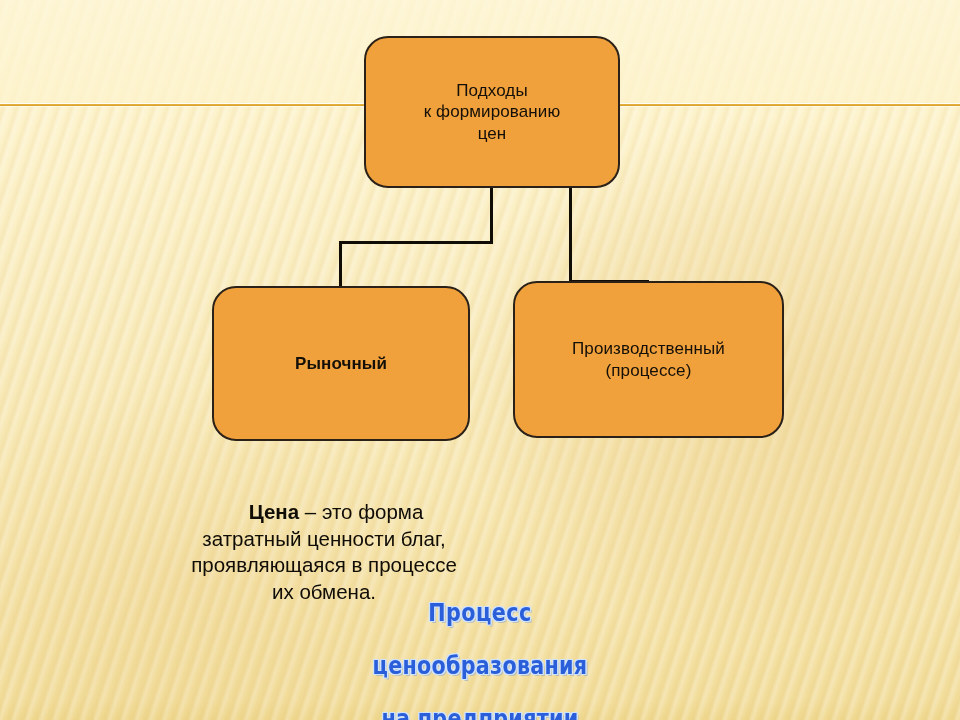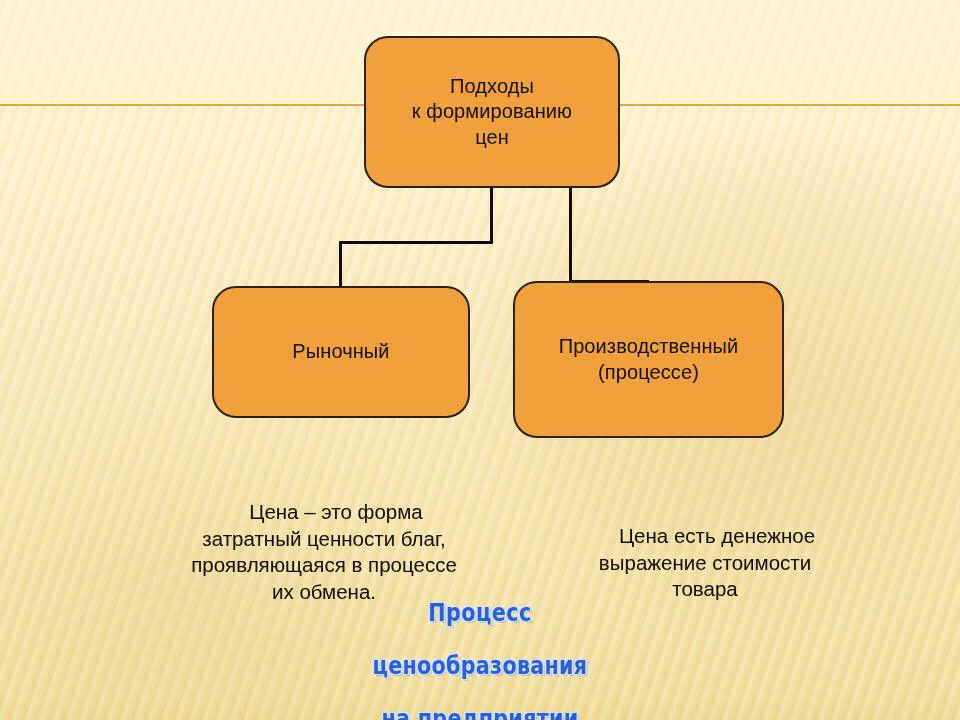--- a/index.html
+++ b/index.html
@@ -102,28 +102,28 @@
     position: absolute;
     box-sizing: border-box;
     background: #f0a13c;
     border: 2px solid #2b2118;
     border-radius: 24px;
     display: flex;
     align-items: center;
     justify-content: center;
     text-align: center;
     color: #140f08;
-    font-size: 20px;
+    font-size: 17px;
     line-height: 1.26;
     letter-spacing: .1px;
     white-space: pre-line;
     padding: 4px 4px;
   }
   #node-root  { left: 364px; top: 36px;  width: 256px; height: 152px; }
-  #node-left  { left: 212px; top: 286px; width: 258px; height: 132px; }
+  #node-left  { left: 212px; top: 286px; width: 258px; height: 155px; font-weight: bold; }
   #node-right { left: 513px; top: 281px; width: 271px; height: 157px; }
 
   .connector {
     position: absolute;
     background: #100c06;
   }
   #conn-l-v1 { left: 490px; top: 188px; width: 3px;  height: 56px; }
   #conn-l-h  { left: 339px; top: 241px; width: 154px; height: 3px; }
   #conn-l-v2 { left: 339px; top: 241px; width: 3px;  height: 47px; }
   #conn-r-v1 { left: 569px; top: 188px; width: 3px;  height: 95px; }
@@ -133,21 +133,21 @@
   .caption {
     position: absolute;
     text-align: center;
     color: #100c06;
     font-size: 20.5px;
     line-height: 1.29;
     white-space: pre-line;
   }
   #caption-left  { left: 188px; top: 473px; width: 272px; }
   #caption-right { left: 592px; top: 497px; width: 226px; }
-  .caption b { font-weight: normal; margin-left: 24px; }
+  .caption b { font-weight: bold; margin-left: 24px; }
 
   
   #wordart {
     position: absolute;
     left: 330px;
     top: 573px;
     width: 300px;
     text-align: center;
     font-family: "DejaVu Sans", sans-serif;
     font-weight: bold;
@@ -195,23 +195,20 @@
 
   <div class="node" id="node-left">Рыночный</div>
 
   <div class="node" id="node-right">Производственный
 (процессе)</div>
 
   <div class="caption" id="caption-left">
     <b>Цена</b><span> – это форма затратный ценности благ, проявляющаяся в процессе их обмена.</span>
   </div>
 
-  <div class="caption" id="caption-right">
-    <b>Цена</b><span> есть денежное выражение стоимости товара</span>
-  </div>
 
   <div id="wordart">
     <div id="wa-1">Процесс</div>
     <div id="wa-2">ценообразования</div>
     <div id="wa-3">на предприятии</div>
   </div>
 
 </div>
 
 </body></html>

